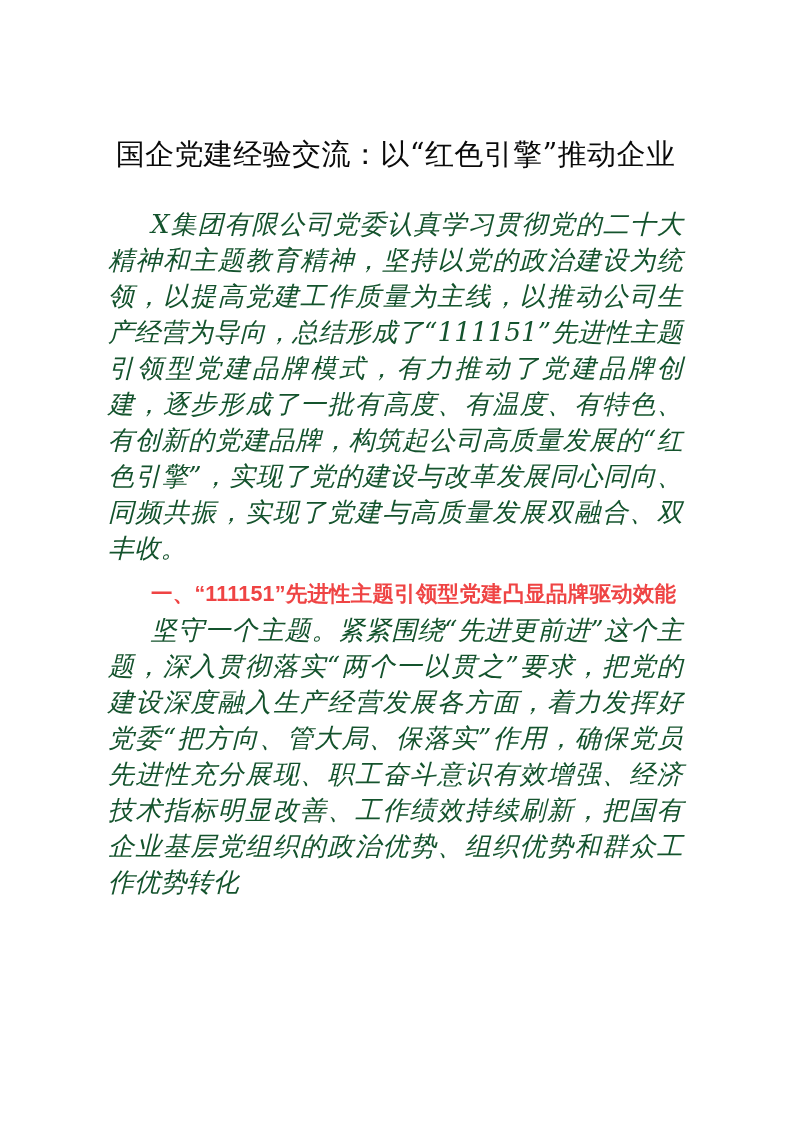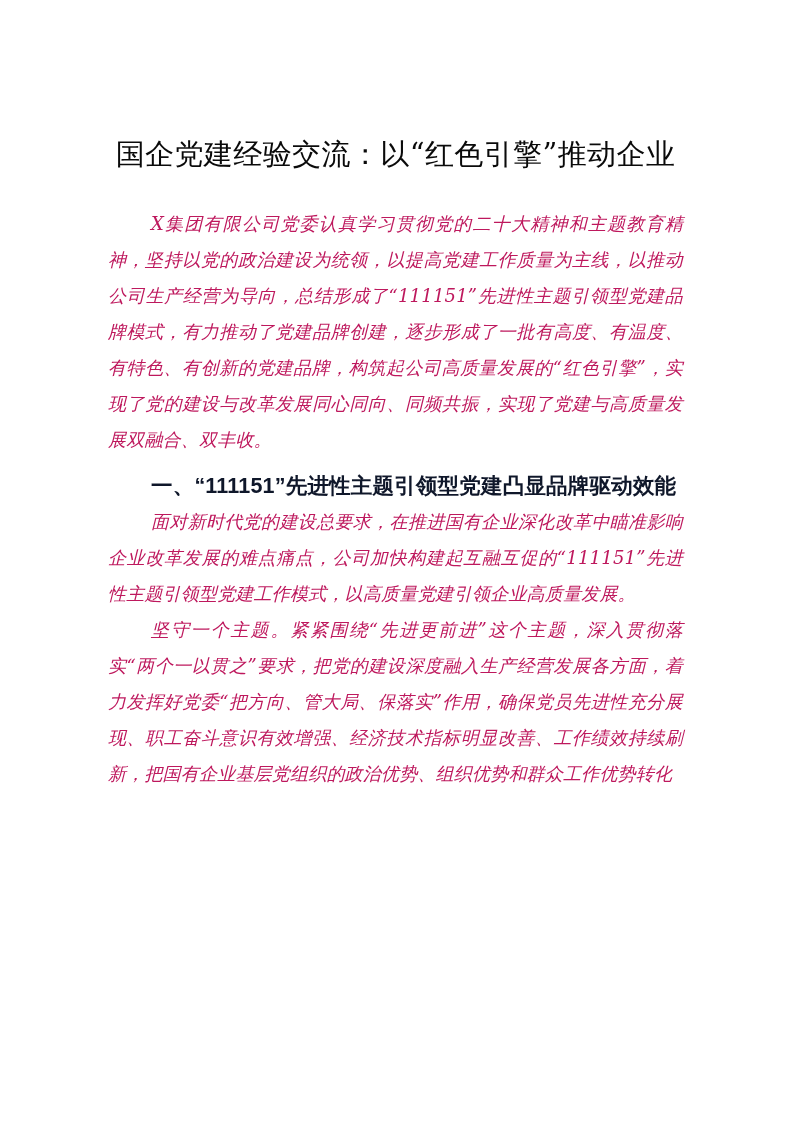--- a/index.html
+++ b/index.html
@@ -46,26 +46,26 @@
 
   .title-line {
     display: block;
     text-align: center;
   }
 
   
   .body-para {
     margin: 0;
     font-family: "DejaVu Serif", "Liberation Serif", serif;
-    font-size: 18px;
+    font-size: 26px;
     line-height: 36px;
     text-align: justify;
     text-justify: inter-ideograph;
     text-indent: 43px;
-    color: #be185d;
+    color: #14532d;
     letter-spacing: 0.2px;
     word-break: break-all;
   }
 
   .para-gap-top {
     margin-top: 24px;
   }
 
   
   .kai {
@@ -77,21 +77,21 @@
   .section-heading {
     margin: 0;
     padding-top: 10px;
     font-family: "Liberation Sans", "DejaVu Sans", sans-serif;
     font-size: 21.5px;
     font-weight: 700;
     line-height: 36px;
     text-align: justify;
     text-justify: inter-ideograph;
     text-indent: 43px;
-    color: #0f172a;
+    color: #ef4444;
     letter-spacing: 0.2px;
     word-break: break-all;
   }
 
   
   .lead-bold {
     font-weight: 400;
     font-style: italic;
     letter-spacing: 0.5px;
   }
@@ -103,18 +103,17 @@
   <div class="content">
 
     <h1 class="doc-title">
       <span class="title-line">国企党建经验交流：以“红色引擎”推动企业</span>
     </h1>
 
     <p class="body-para kai para-gap-top">X集团有限公司党委认真学习贯彻党的二十大精神和主题教育精神，坚持以党的政治建设为统领，以提高党建工作质量为主线，以推动公司生产经营为导向，总结形成了“111151”先进性主题引领型党建品牌模式，有力推动了党建品牌创建，逐步形成了一批有高度、有温度、有特色、有创新的党建品牌，构筑起公司高质量发展的“红色引擎”，实现了党的建设与改革发展同心同向、同频共振，实现了党建与高质量发展双融合、双丰收。</p>
 
     <h2 class="section-heading">一、“111151”先进性主题引领型党建凸显品牌驱动效能</h2>
 
-    <p class="body-para kai">面对新时代党的建设总要求，在推进国有企业深化改革中瞄准影响企业改革发展的难点痛点，公司加快构建起互融互促的“111151”先进性主题引领型党建工作模式，以高质量党建引领企业高质量发展。</p>
 
     <p class="body-para kai"><span class="lead-bold">坚守一个主题。</span><span>紧紧围绕“先进更前进”这个主题，深入贯彻落实“两个一以贯之”要求，把党的建设深度融入生产经营发展各方面，着力发挥好党委“把方向、管大局、保落实”作用，确保党员先进性充分展现、职工奋斗意识有效增强、经济技术指标明显改善、工作绩效持续刷新，把国有企业基层党组织的政治优势、组织优势和群众工作优势转化</span></p>
 
   </div>
 </div>
 
 </body></html>

